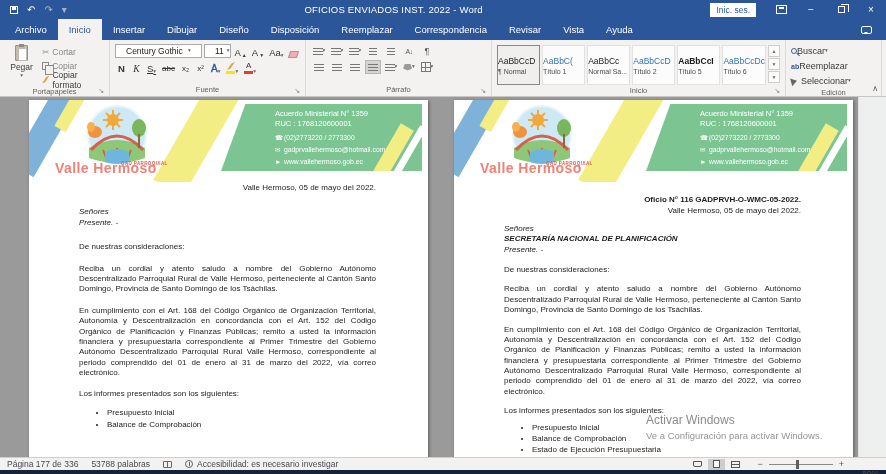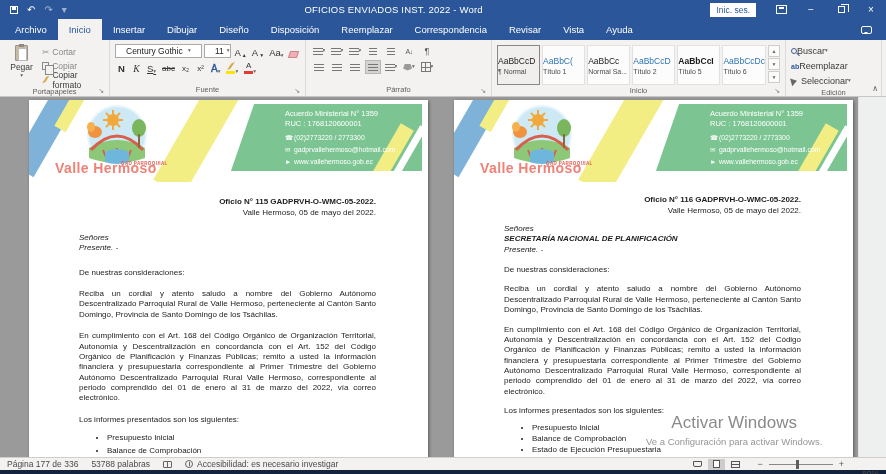--- a/index.html
+++ b/index.html
@@ -91,21 +91,21 @@
 
   
   .phead{position:relative;height:82px;overflow:hidden;}
   .stripe{position:absolute;transform:rotate(30deg);}
   .st-blue{width:26px;height:95px;left:4px;top:-18px;background:#7fb2d9;}
   .st-yel1{width:13px;height:46px;left:36px;top:-14px;background:#f3ee83;}
   .st-yel2{width:34px;height:120px;left:152px;top:-24px;background:#f3ee83;}
   .logo{position:absolute;left:40px;top:4px;}
   .brand{position:absolute;left:26px;top:60px;font-size:14px;font-weight:bold;color:#ee8277;letter-spacing:.4px;}
   .brandsub{position:absolute;left:92px;top:61px;font-size:4.5px;font-weight:bold;color:#e4574d;letter-spacing:.4px;}
-  .banner{position:absolute;left:200px;right:6px;top:4px;height:67px;background:#7cc593;clip-path:polygon(13% 0,100% 0,100% 100%,1% 100%);overflow:hidden;color:#fff;}
+  .banner{position:absolute;left:190px;right:6px;top:4px;height:67px;background:#7cc593;clip-path:polygon(13% 0,100% 0,100% 100%,1% 100%);overflow:hidden;color:#fff;}
   .banner .bs1{position:absolute;right:26px;bottom:-26px;width:15px;height:75px;background:#f3ee83;transform:rotate(30deg);}
   .banner .bs2{position:absolute;right:14px;bottom:-26px;width:7px;height:75px;background:#fff;transform:rotate(30deg);}
   .btxt{position:absolute;left:56px;top:5px;font-size:7.5px;line-height:1.35;}
   .bcontact{position:absolute;left:56px;top:28px;font-size:6.8px;line-height:1.75;}
   .bcontact .ic{display:inline-block;width:9px;font-size:6.5px;}
 
   
   .lbody{padding:0 52px 0 50px;font-size:8px;color:#1c1c1c;line-height:1.3;}
   .oficio{text-align:right;font-weight:bold;margin-top:15px;}
   .odate{text-align:right;margin-top:1px;}
@@ -118,21 +118,21 @@
   .lbody li{margin-bottom:2px;}
   .p2 .oficio{margin-top:13px;}
   .p2 .addr{margin-top:7px;}
   .p2 .greet{margin-top:10px;}
   .p2 .para{margin-top:9px;}
   .p2 .intro{margin-top:9px;}
   .p2 ul{margin-top:6px;}
   .p2 li{margin-bottom:1px;}
 
   .wm{position:absolute;left:646px;top:316px;pointer-events:none;}
-  .wm .l1{font-size:17px;color:rgba(118,118,118,.85);text-align:center;}
+  .wm .l1{font-size:12px;color:rgba(118,118,118,.85);}
   .wm .l2{font-size:9.5px;color:rgba(130,130,130,.85);margin-top:3px;}
 
   
   .status{height:13px;background:#f3f2f1;border-top:1px solid #d0cecc;display:flex;align-items:center;font-size:8.5px;color:#4a4a4a;padding:4px 7px;gap:13px;}
   .st-item{display:flex;align-items:center;gap:4px;white-space:nowrap;}
   .book-ic{width:9px;height:7px;border:1px solid #666;border-radius:1px;position:relative;}
   .book-ic::after{content:"";position:absolute;left:3px;top:0;width:1px;height:5px;background:#666;}
   .acc-ic{width:8px;height:8px;border:1px solid #666;border-radius:50%;position:relative;}
   .acc-ic::after{content:"";position:absolute;left:3px;top:1px;width:1px;height:4px;background:#666;}
   .st-spacer{flex:1;}
@@ -439,21 +439,20 @@
           <div>RUC : 1768120600001</div>
         </div>
         <div class="bcontact">
           <div><span class="ic">☎</span><span>(02)2773220 / 2773300</span></div>
           <div><span class="ic">✉</span><span>gadprvallehermoso@hotmail.com</span></div>
           <div><span class="ic">►</span><span>www.vallehermoso.gob.ec</span></div>
         </div>
       </div>
     </div>
     <div class="lbody">
-      <div class="oficio">Oficio N° 115 GADPRVH-O-WMC-05-2022.</div>
       <div class="odate">Valle Hermoso, 05 de mayo del 2022.</div>
       <div class="addr">
         <div>Señores</div>
         <div>Presente. -</div>
       </div>
       <div class="greet">De nuestras consideraciones:</div>
       <div class="para">Reciba un cordial y atento saludo a nombre del Gobierno Autónomo Descentralizado Parroquial Rural de Valle Hermoso, perteneciente al Cantón Santo Domingo, Provincia de Santo Domingo de los Tsáchilas.</div>
       <div class="para">En cumplimiento con el Art. 168 del Código Orgánico de Organización Territorial, Autonomía y Descentralización en concordancia con el Art. 152 del Código Orgánico de Planificación y Finanzas Públicas; remito a usted la información financiera y presupuestaria correspondiente al Primer Trimestre del Gobierno Autónomo Descentralizado Parroquial Rural Valle Hermoso, correspondiente al periodo comprendido del 01 de enero al 31 de marzo del 2022, vía correo electrónico.</div>
       <div class="intro">Los informes presentados son los siguientes:</div>
       <ul>

